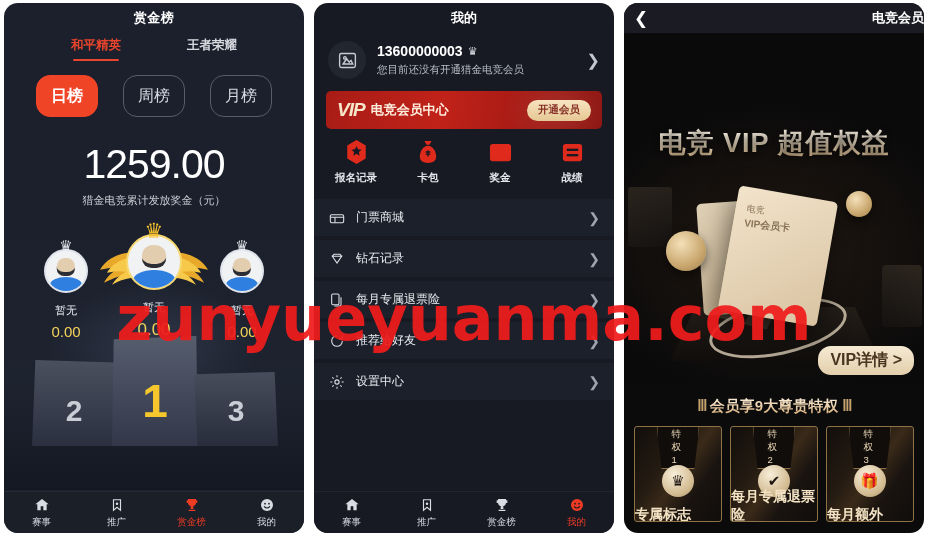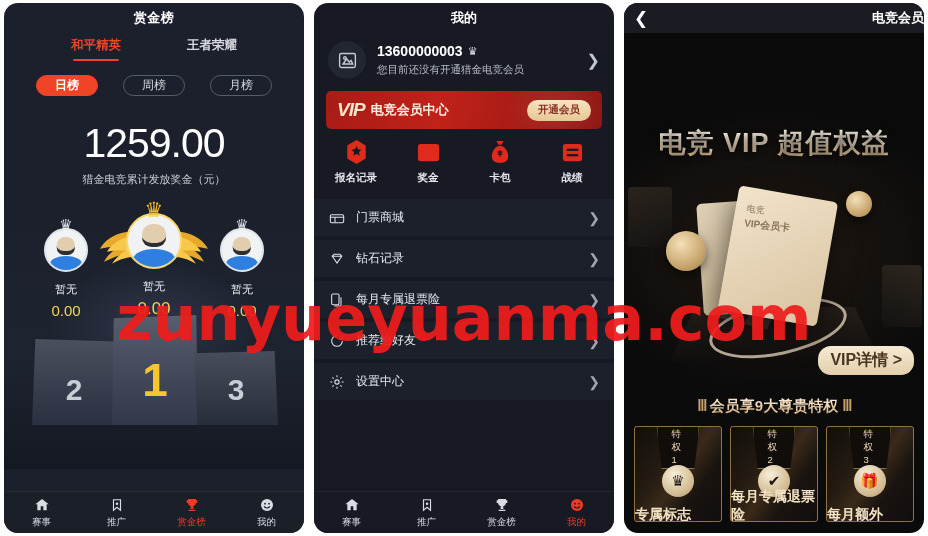--- a/index.html
+++ b/index.html
@@ -38,23 +38,23 @@
     position: relative;
   }
   .p1-tab { color: #d8dae0; font-size: 12.5px; font-weight: bold; position: relative; padding-bottom: 7px; }
   .p1-tab.active { color: #e8452c; }
   .p1-tab.active::after {
     content: ""; position: absolute; left: 50%; transform: translateX(-50%);
     bottom: 0; width: 46px; height: 2px; background: #e8452c; border-radius: 2px;
   }
   .p1-pills { display: flex; justify-content: space-between; padding: 14px 32px 0 32px; }
   .pill {
-    width: 62px; height: 21px; border-radius: 14px;
+    width: 62px; height: 42px; border-radius: 14px;
     display: flex; align-items: center; justify-content: center;
-    font-size: 12px; color: #d6d9e0; border: 1px solid #565d6d;
+    font-size: 16px; color: #d6d9e0; border: 1px solid #565d6d;
     background: transparent;
   }
   .pill.active { background: #f04426; border-color: #f04426; color: #fff; font-weight: bold; }
   .p1-amount {
     text-align: center; color: #ffffff;
     font-size: 41px; letter-spacing: -1px; margin-top: 24px; font-weight: 300;
   }
   .p1-amount-sub { text-align: center; color: #c8ccd4; font-size: 11px; margin-top: 5px; }
 
   .podium-wrap { position: relative; height: 270px; margin-top: 12px; }
@@ -423,36 +423,36 @@
         <div class="q-ico">
           <svg width="23" height="24" viewBox="0 0 24 26" fill="#e02b1c">
               <path d="M12 0l10 6v14l-10 6L2 20V6z"></path>
               <path d="M12 6.5l1.6 3.6 3.9.4-2.9 2.6.8 3.9L12 15l-3.4 2 .8-3.9-2.9-2.6 3.9-.4z" fill="#171a23"></path>
             </svg>
         </div>
         <div class="q-lab">报名记录</div>
       </div>
       <div class="quick">
         <div class="q-ico">
-          <svg width="23" height="23" viewBox="0 0 24 24" fill="#e02b1c">
-              <rect x="1" y="3" width="22" height="18" rx="3"></rect>
-              <path d="M15 6a6 6 0 1 0 0 12 6 6 0 0 1 0-12z" fill="#171a23"></path>
-            </svg>
-        </div>
-        <div class="q-lab">奖金</div>
-      </div>
-      <div class="quick">
-        <div class="q-ico">
           <svg width="20" height="24" viewBox="0 0 22 26" fill="#e02b1c">
               <path d="M7 1h8l-2.5 4h-3z"></path>
               <path d="M11 6c5 0 9 6 9 12 0 5-4 7-9 7s-9-2-9-7c0-6 4-12 9-12z"></path>
               <path d="M11 11v7M8.4 13h5.2M8.4 15.4h5.2" stroke="#171a23" stroke-width="1.5" fill="none"></path>
             </svg>
         </div>
         <div class="q-lab">卡包</div>
+      </div>
+      <div class="quick">
+        <div class="q-ico">
+          <svg width="23" height="23" viewBox="0 0 24 24" fill="#e02b1c">
+              <rect x="1" y="3" width="22" height="18" rx="3"></rect>
+              <path d="M15 6a6 6 0 1 0 0 12 6 6 0 0 1 0-12z" fill="#171a23"></path>
+            </svg>
+        </div>
+        <div class="q-lab">奖金</div>
       </div>
       <div class="quick">
         <div class="q-ico">
           <svg width="23" height="23" viewBox="0 0 24 24" fill="#e02b1c">
               <rect x="2" y="3" width="20" height="18" rx="3"></rect>
               <rect x="6" y="8" width="12" height="2.4" fill="#171a23"></rect>
               <rect x="6" y="13.6" width="12" height="2.4" fill="#171a23"></rect>
             </svg>
         </div>
         <div class="q-lab">战绩</div>

